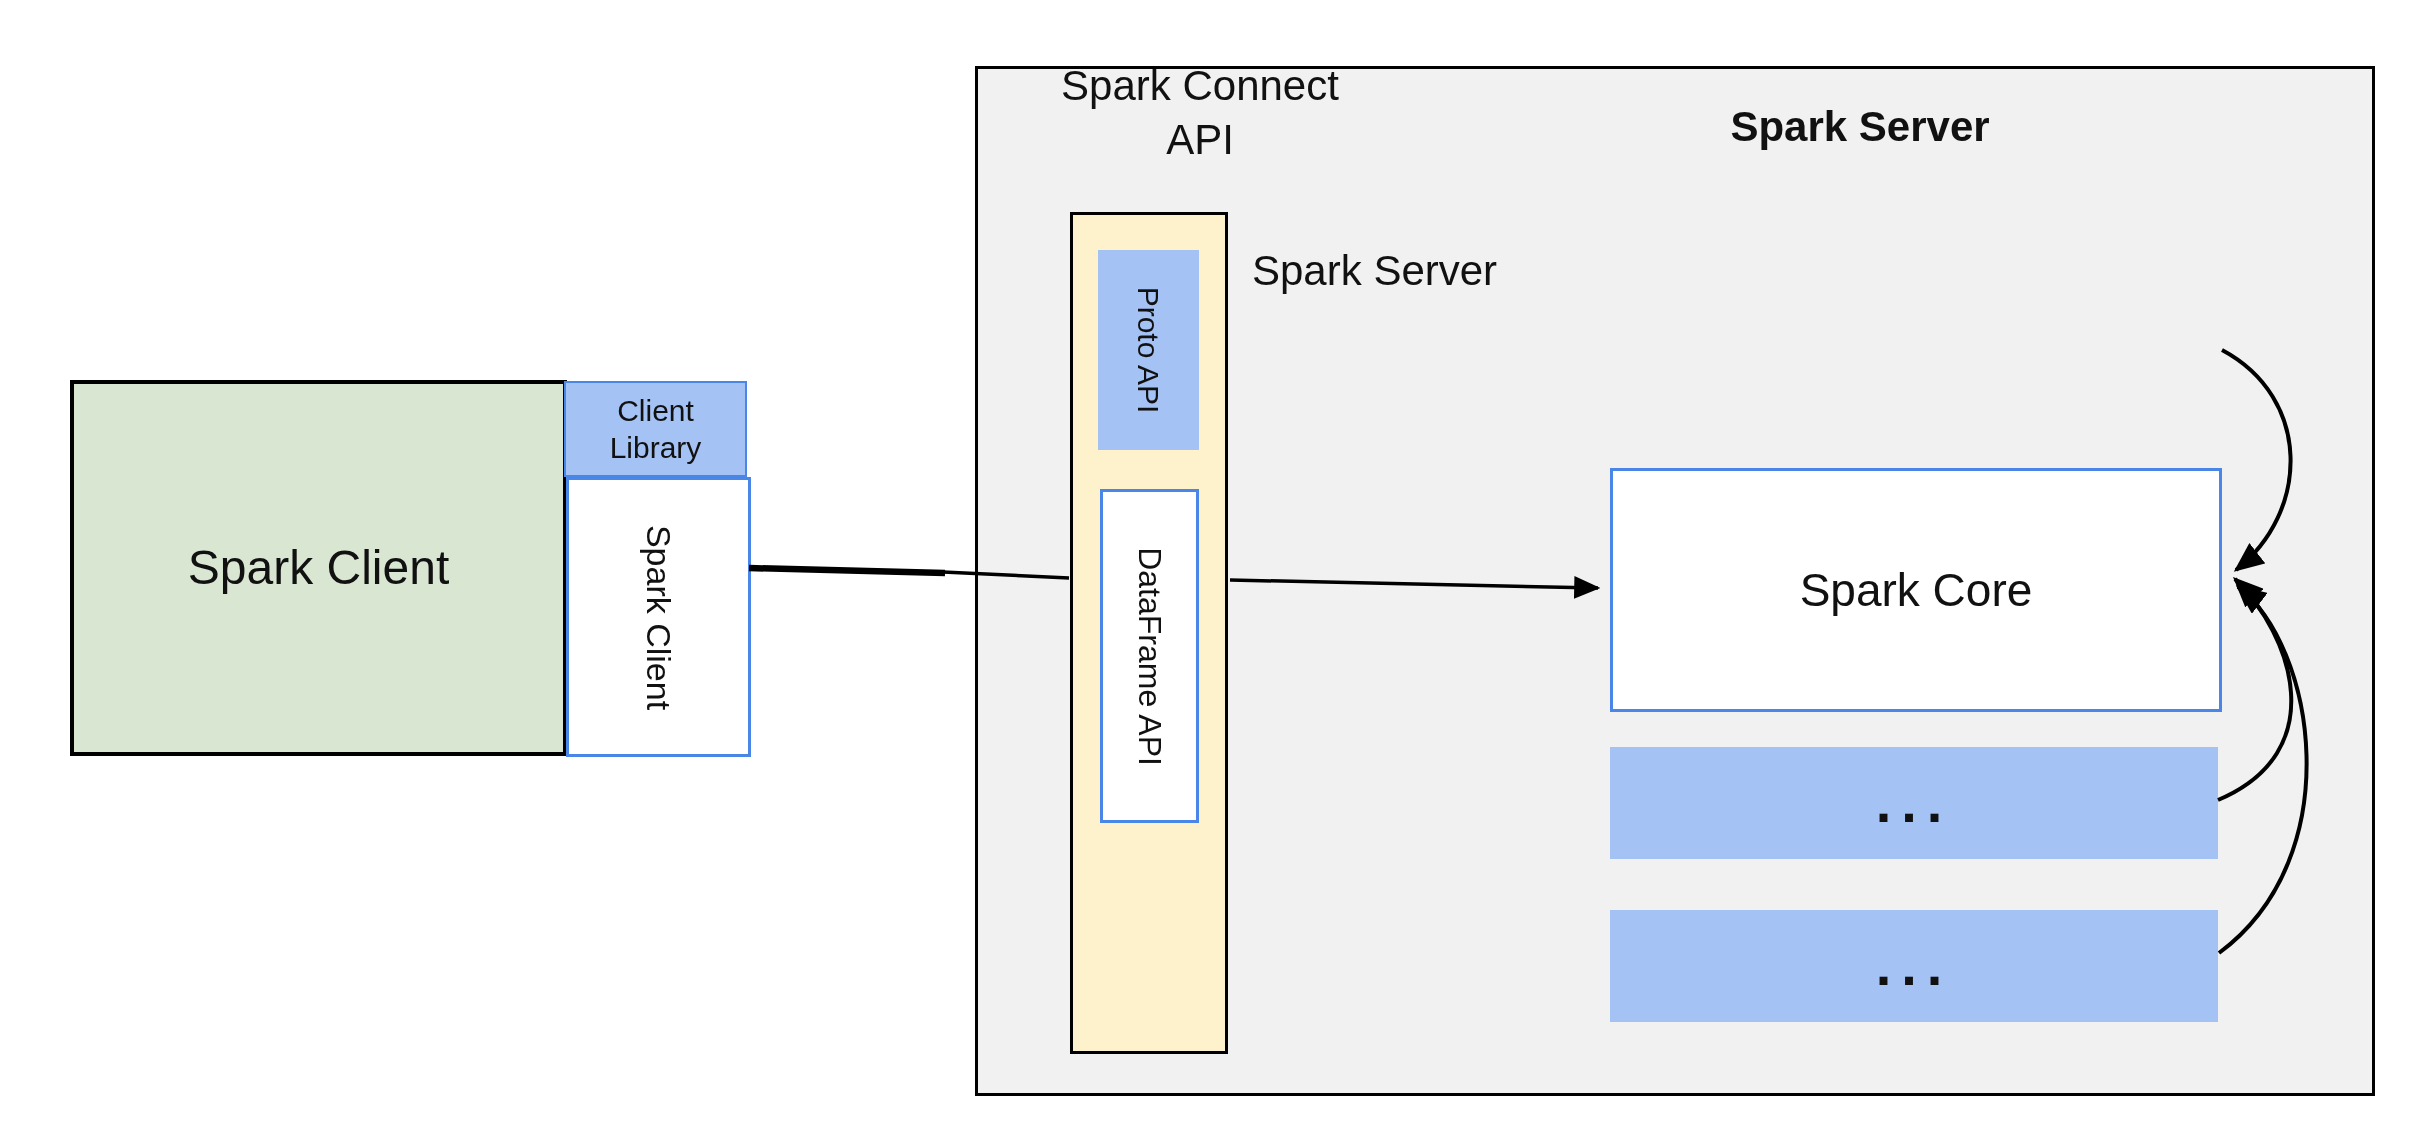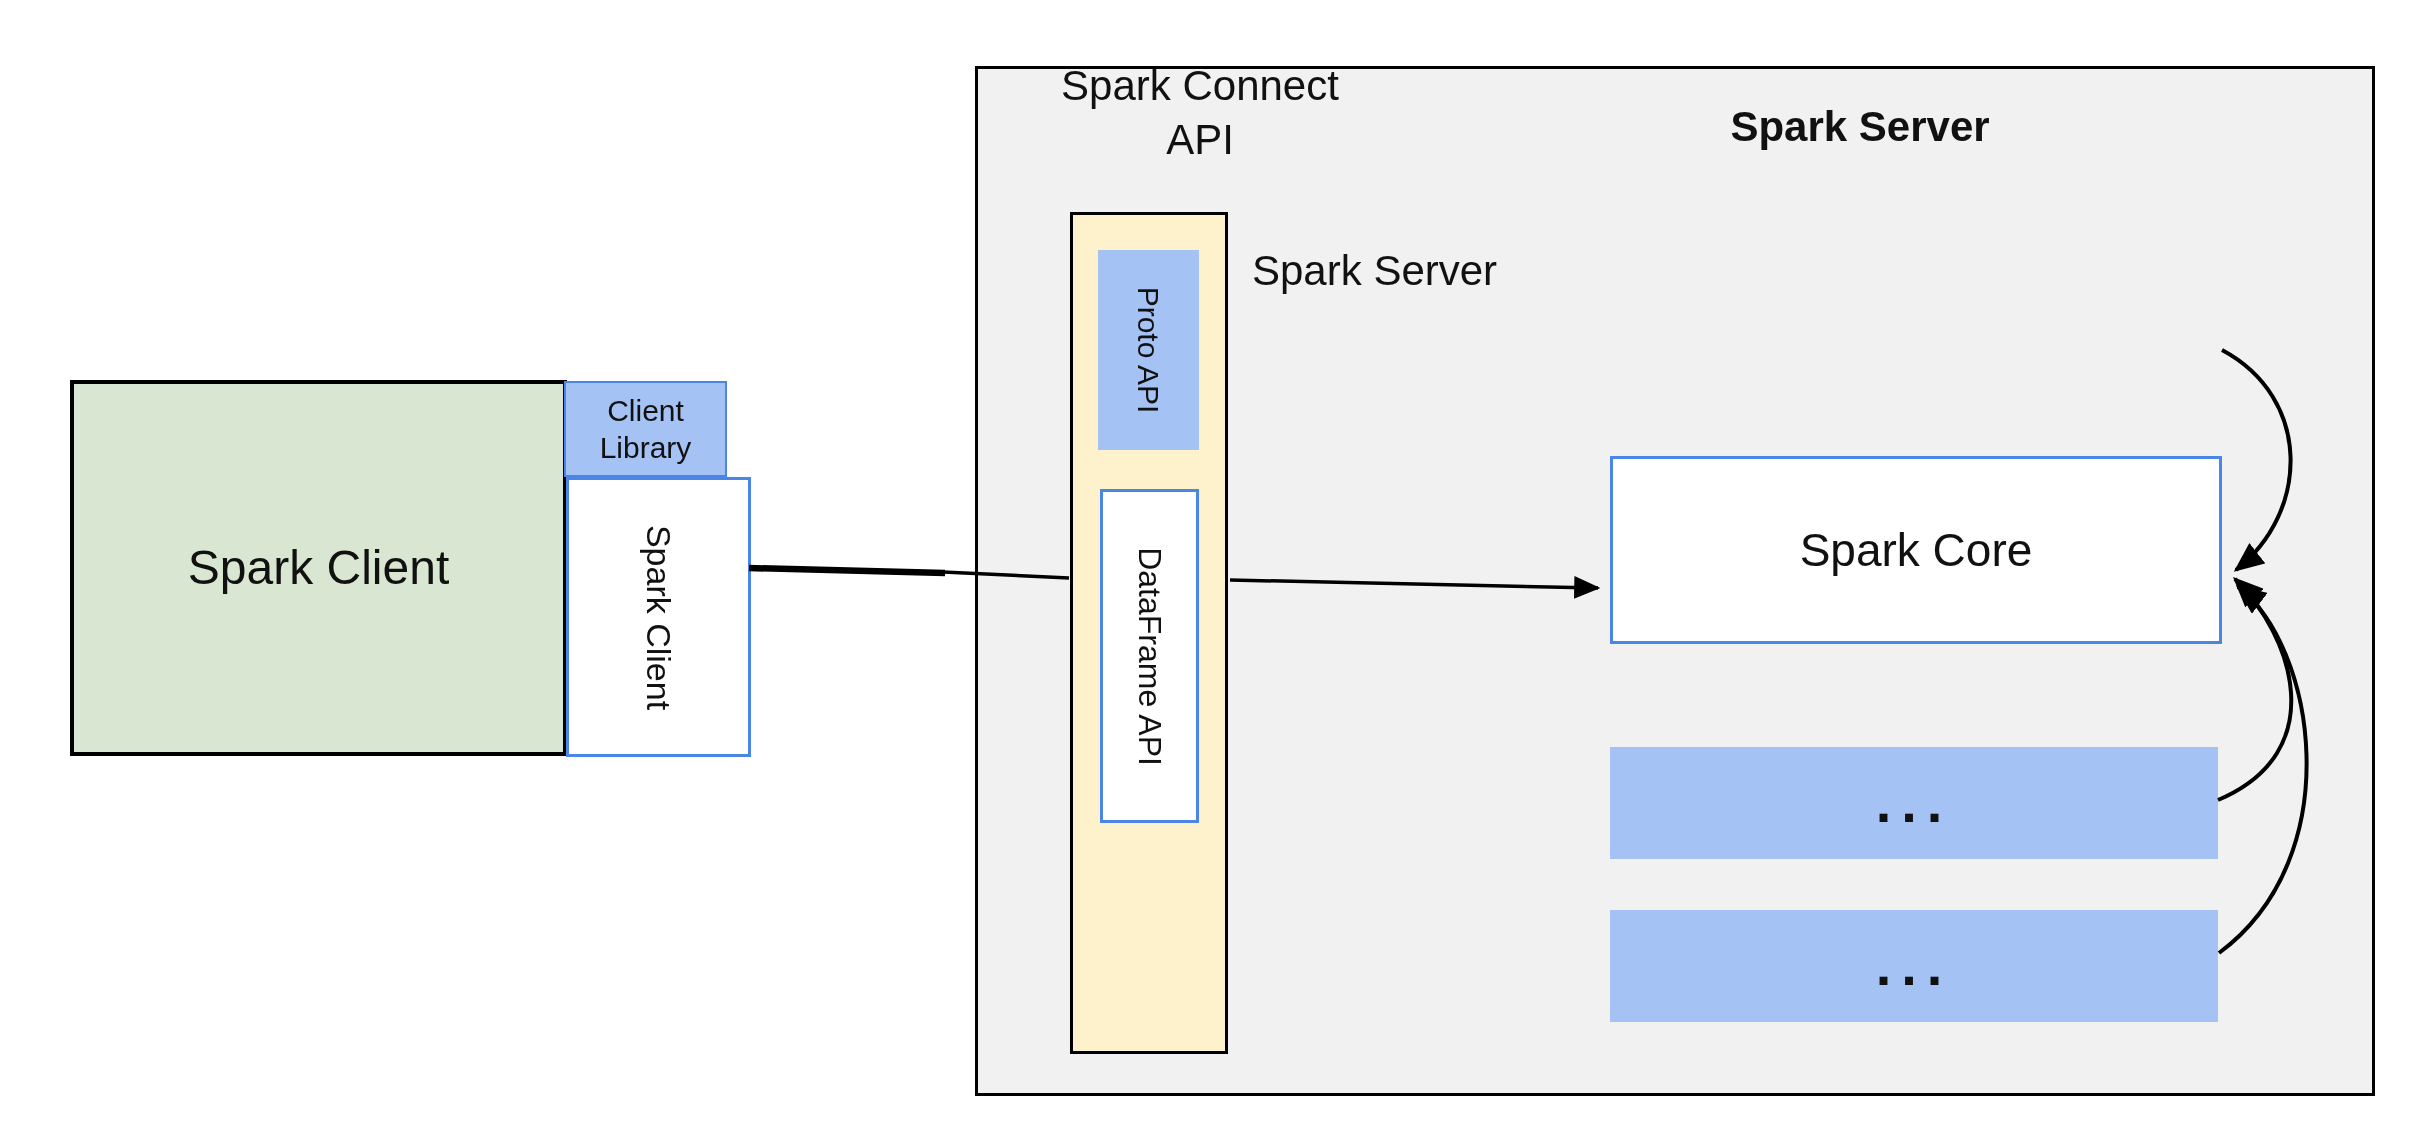--- a/index.html
+++ b/index.html
@@ -75,42 +75,42 @@
 
   
   .client-app-box{
     left:70px; top:380px; width:497px; height:376px;
     background:var(--box-green);
     border:4px solid var(--border-black);
     display:flex; flex-direction:column; align-items:center; justify-content:center;
     font-size:48px; line-height:64px; text-align:center;
   }
   .client-package-box{
-    left:564px; top:381px; width:163px; height:96px;
+    left:564px; top:381px; width:183px; height:96px;
     background:var(--box-blue);
     border:2px solid var(--border-blue);
     display:flex; flex-direction:column; align-items:center; justify-content:center;
     font-size:30px; line-height:37px; text-align:center;
   }
   .spark-client-box{
     left:566px; top:477px; width:185px; height:280px;
     background:#ffffff;
     border:3px solid var(--border-blue);
     font-size:34px;
   }
 
   
   .plugin-box{
     left:1610px; top:284px; width:612px; height:138px;
     background:var(--box-blue);
     display:flex; align-items:center; justify-content:center;
     font-size:44px;
   }
   .spark-core-box{
-    left:1610px; top:456px; width:612px; height:188px;
+    left:1610px; top:468px; width:612px; height:244px;
     background:#ffffff;
     border:3px solid var(--border-blue);
     display:flex; align-items:center; justify-content:center;
     font-size:46px;
   }
   .dots-box{
     left:1610px; width:608px; height:112px;
     background:var(--box-blue);
     display:flex; align-items:center; justify-content:center;
     font-size:56px; font-weight:bold; letter-spacing:10px; line-height:1;

